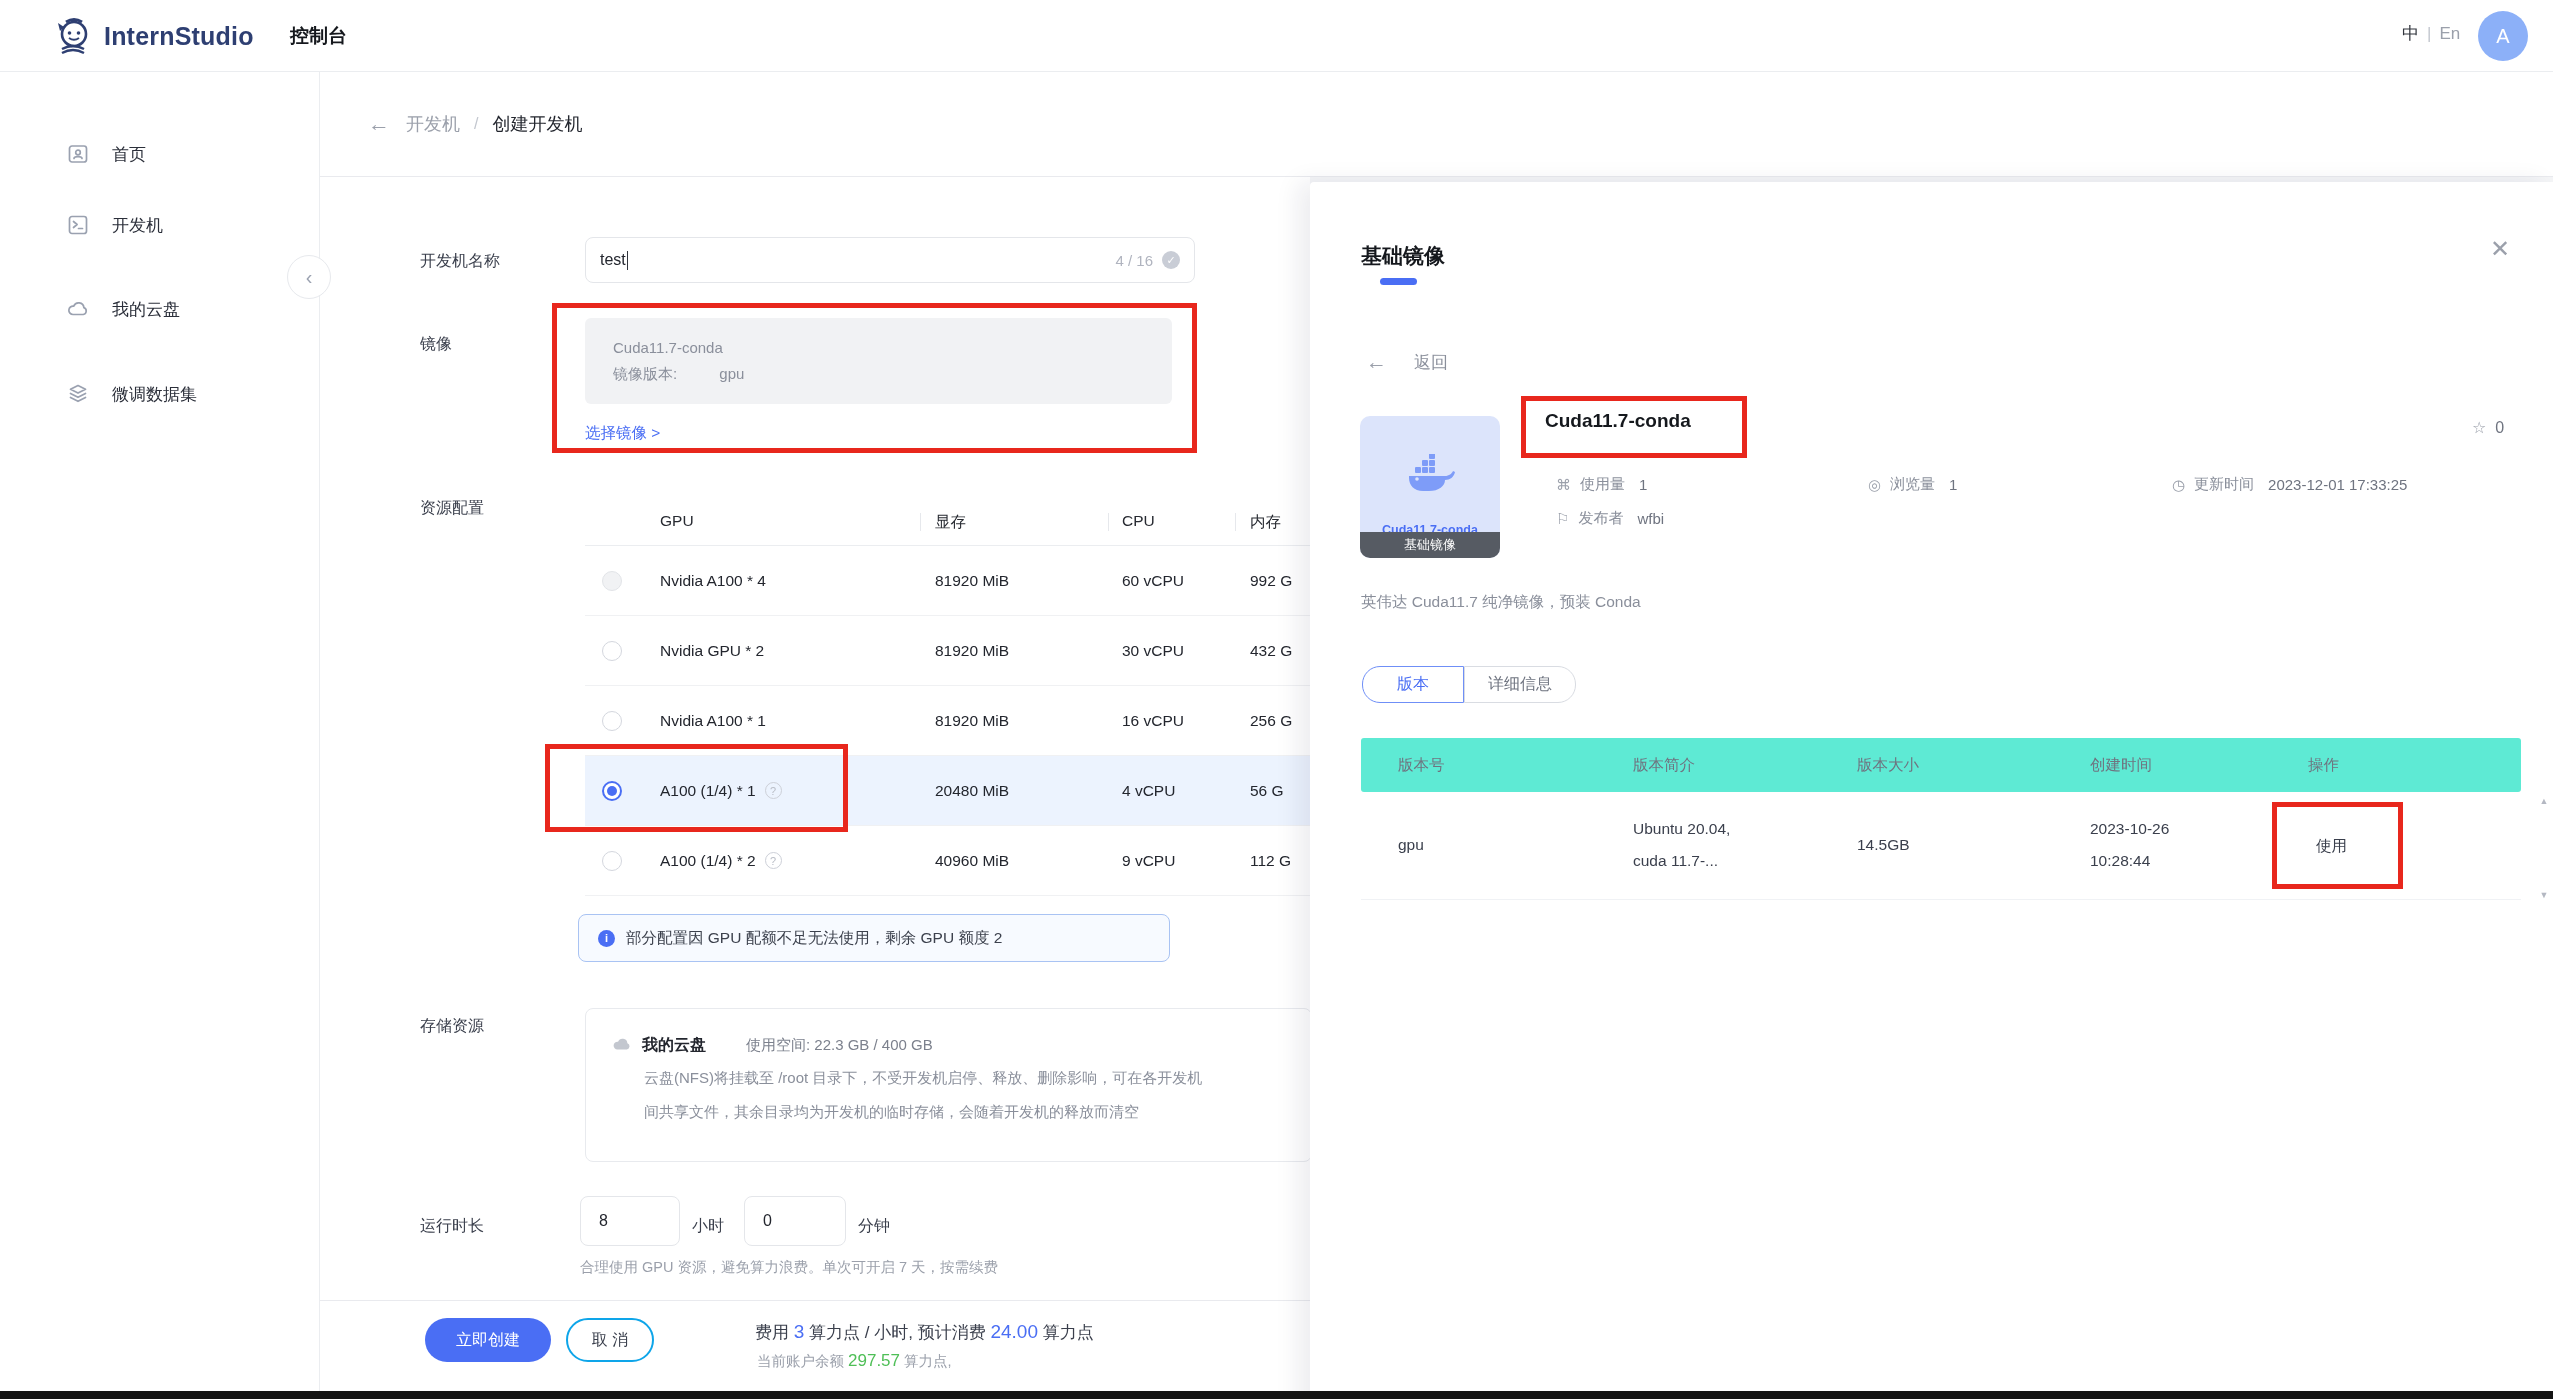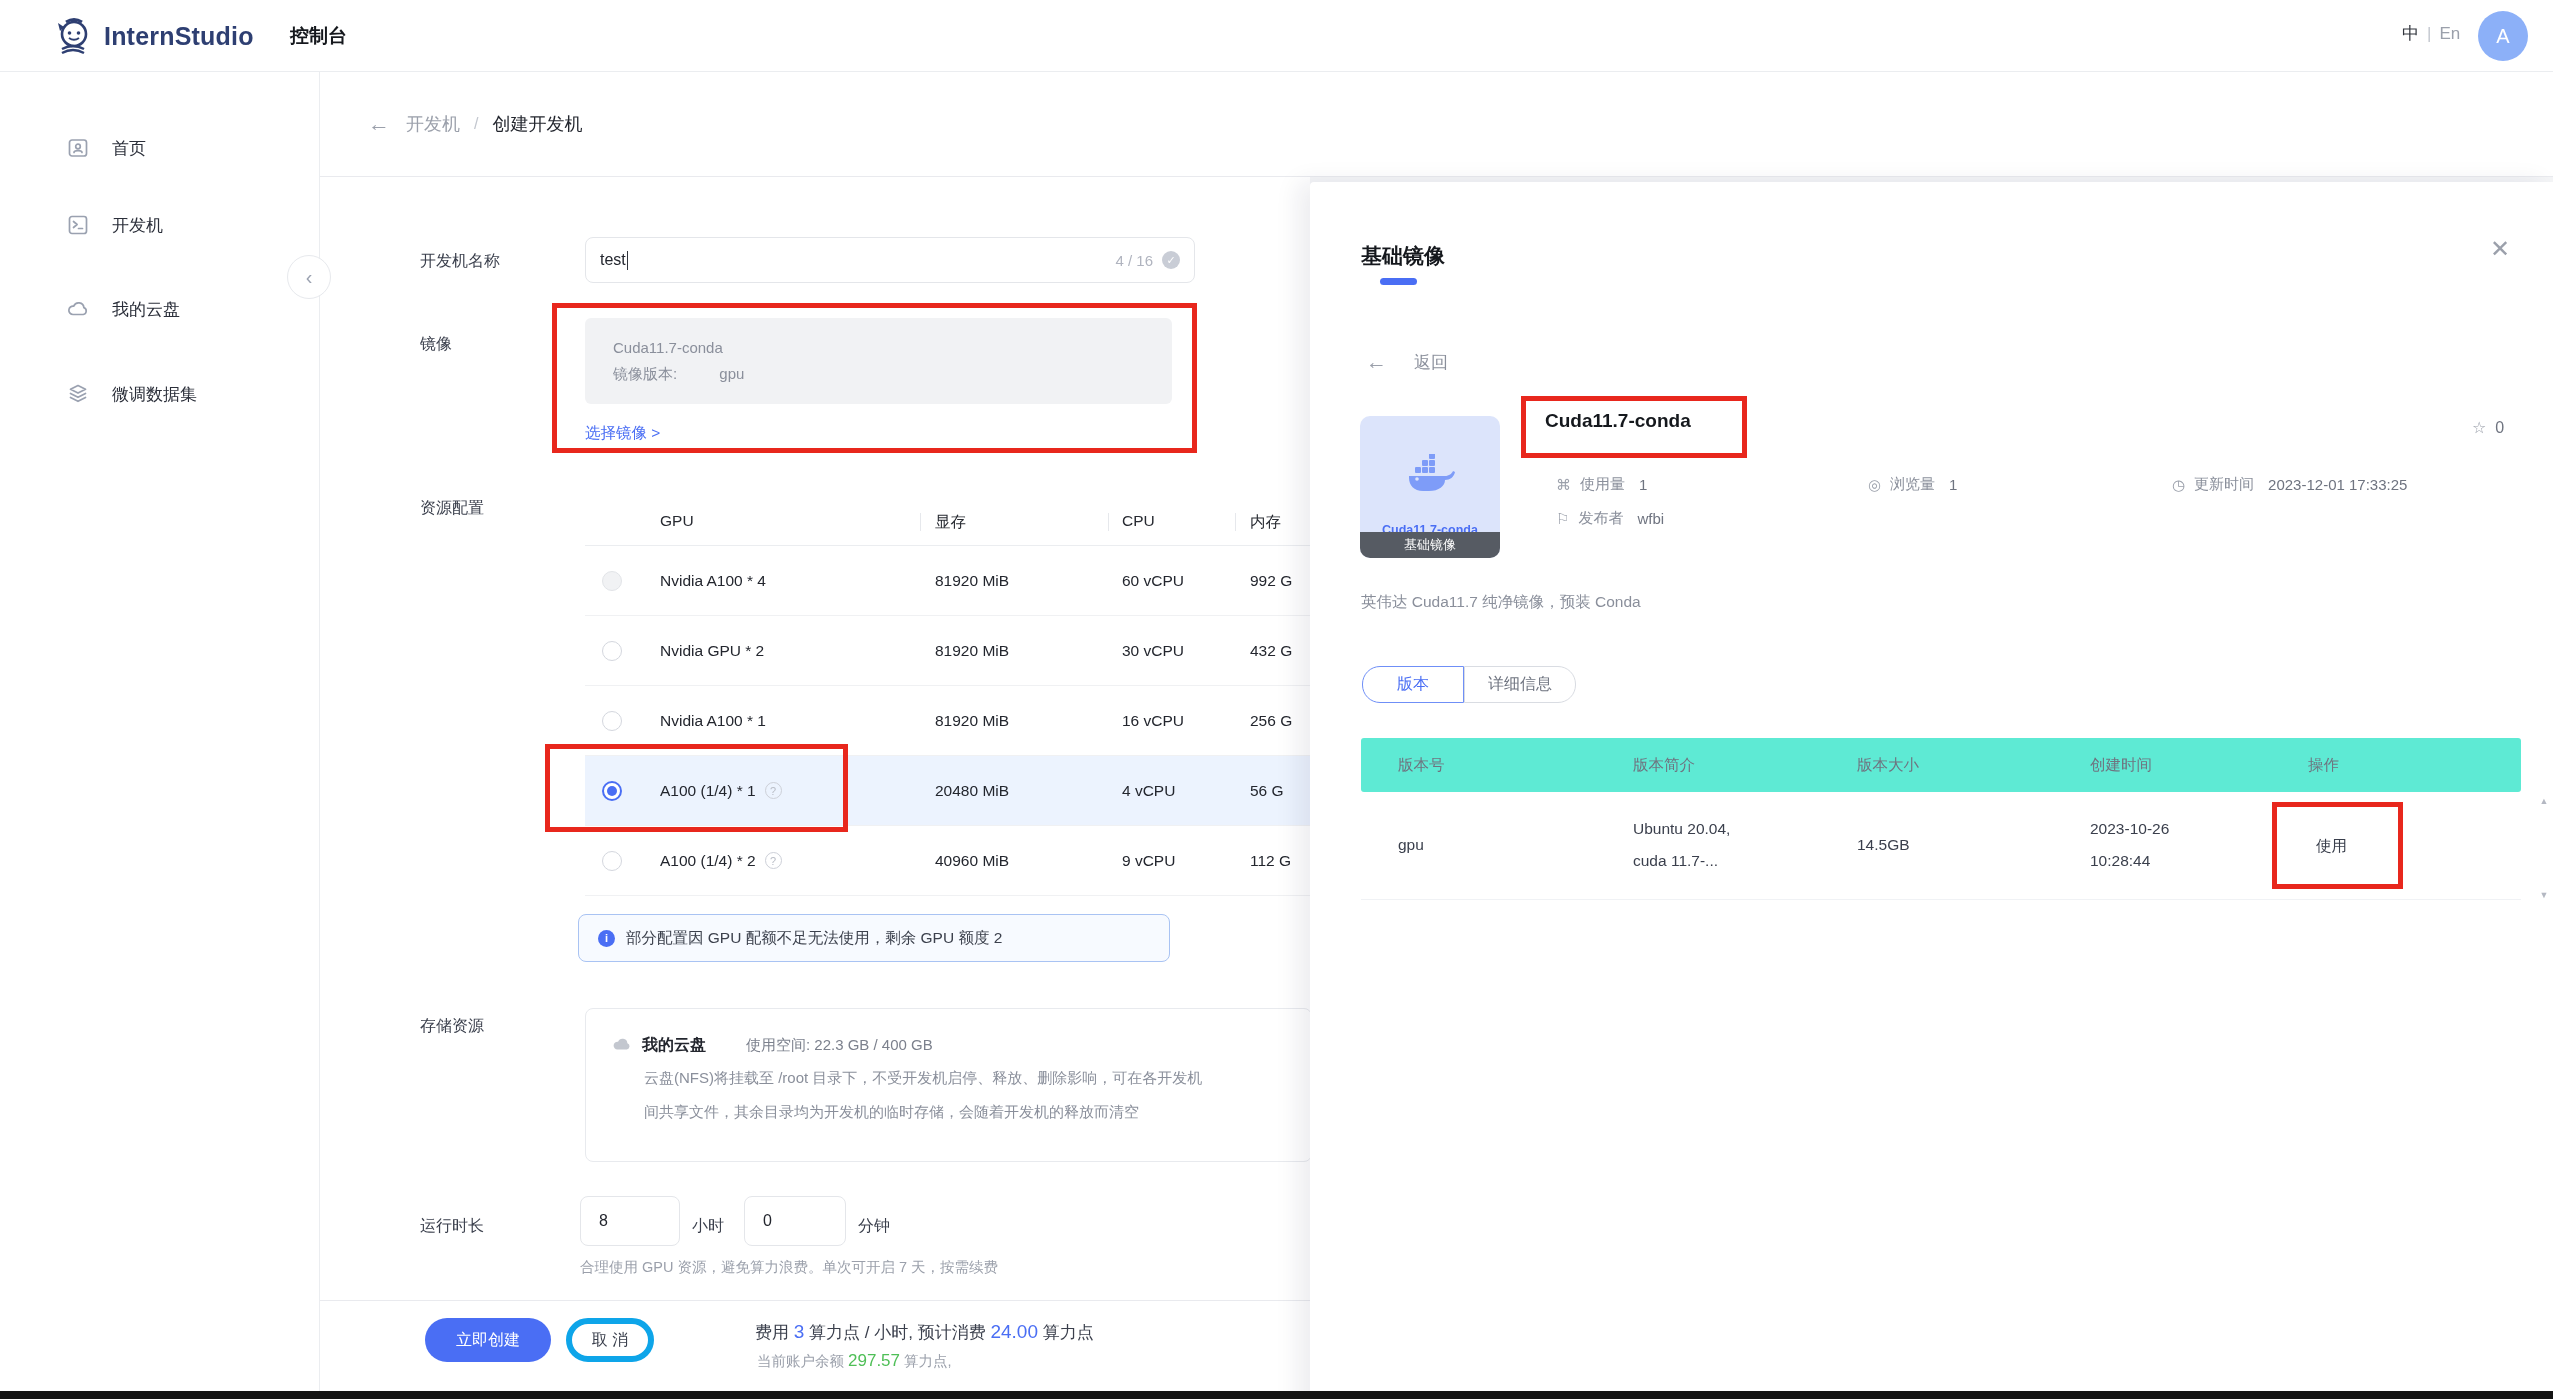--- a/index.html
+++ b/index.html
@@ -83,21 +83,21 @@
 
   .t-input{position:absolute;height:50px;border:1px solid #e4e6ea;border-radius:8px;background:#fff;
            display:flex;align-items:center;padding:0 18px;font-size:16px;color:#23262e;z-index:2}
   .t-unit{position:absolute;font-size:16px;color:#3a3f4c;z-index:2}
   .hint{position:absolute;left:580px;top:1258px;font-size:14.5px;color:#9ba0ab;z-index:2}
 
   
   .footer{left:320px;top:1300px;width:990px;height:91px;background:#fff;border-top:1px solid #e9eaee;z-index:2}
   .btn-primary{position:absolute;left:105px;top:17px;width:126px;height:44px;border-radius:22px;background:#4a6ef4;
                color:#fff;font-size:16px;display:flex;align-items:center;justify-content:center;cursor:pointer}
-  .btn-ghost{position:absolute;left:246px;top:17px;width:88px;height:44px;border-radius:22px;border:6px solid #0ea5e9;
+  .btn-ghost{position:absolute;left:246px;top:17px;width:88px;height:44px;border-radius:22px;border:2px solid #0ea5e9;
              background:#fff;color:#3a3f4c;font-size:16px;display:flex;align-items:center;justify-content:center;cursor:pointer}
   .cost1{position:absolute;left:435px;top:20px;font-size:17px;color:#3a3f4c;white-space:nowrap}
   .cost1 .blue{color:#4a6ef4;font-size:19px}
   .cost2{position:absolute;left:437px;top:50px;font-size:14.5px;color:#9ba0ab;white-space:nowrap}
   .cost2 .green{color:#4fbf57;font-size:17px}
 
   
   .drawer{left:1310px;top:182px;width:1243px;height:1346px;background:#fff;z-index:10;
           box-shadow:-12px 0 24px rgba(20,30,60,.08);border-radius:4px 0 0 0}
   .d-title{position:absolute;left:51px;top:60px;font-size:21px;font-weight:bold;color:#15181d}
@@ -164,21 +164,21 @@
   <div class="abs console" style="left:290px;top:23px">控制台</div>
   <div class="abs lang row" style="left:2402px;top:22px">
     <span>中</span>
     <span class="sep">|</span>
     <span class="en">En</span>
   </div>
   <div class="abs avatar" style="left:2478px;top:11px">A</div>
 </div>
 
 <div class="abs side">
-  <div class="side-item" style="top:50px">
+  <div class="side-item" style="top:56px">
     <span class="side-ic">
       <svg width="24" height="24" viewBox="0 0 24 24" fill="none" stroke="#9aa1b0" stroke-width="1.7" stroke-linecap="round" stroke-linejoin="round">
         <rect x="3.5" y="4" width="17" height="16" rx="2.5"></rect>
         <circle cx="12" cy="10.5" r="2.3"></circle>
         <path d="M8 16.5 c0 -2.6 8 -2.6 8 0"></path>
       </svg>
     </span>
     <span class="lbl">首页</span>
   </div>
   <div class="side-item" style="top:127px">

